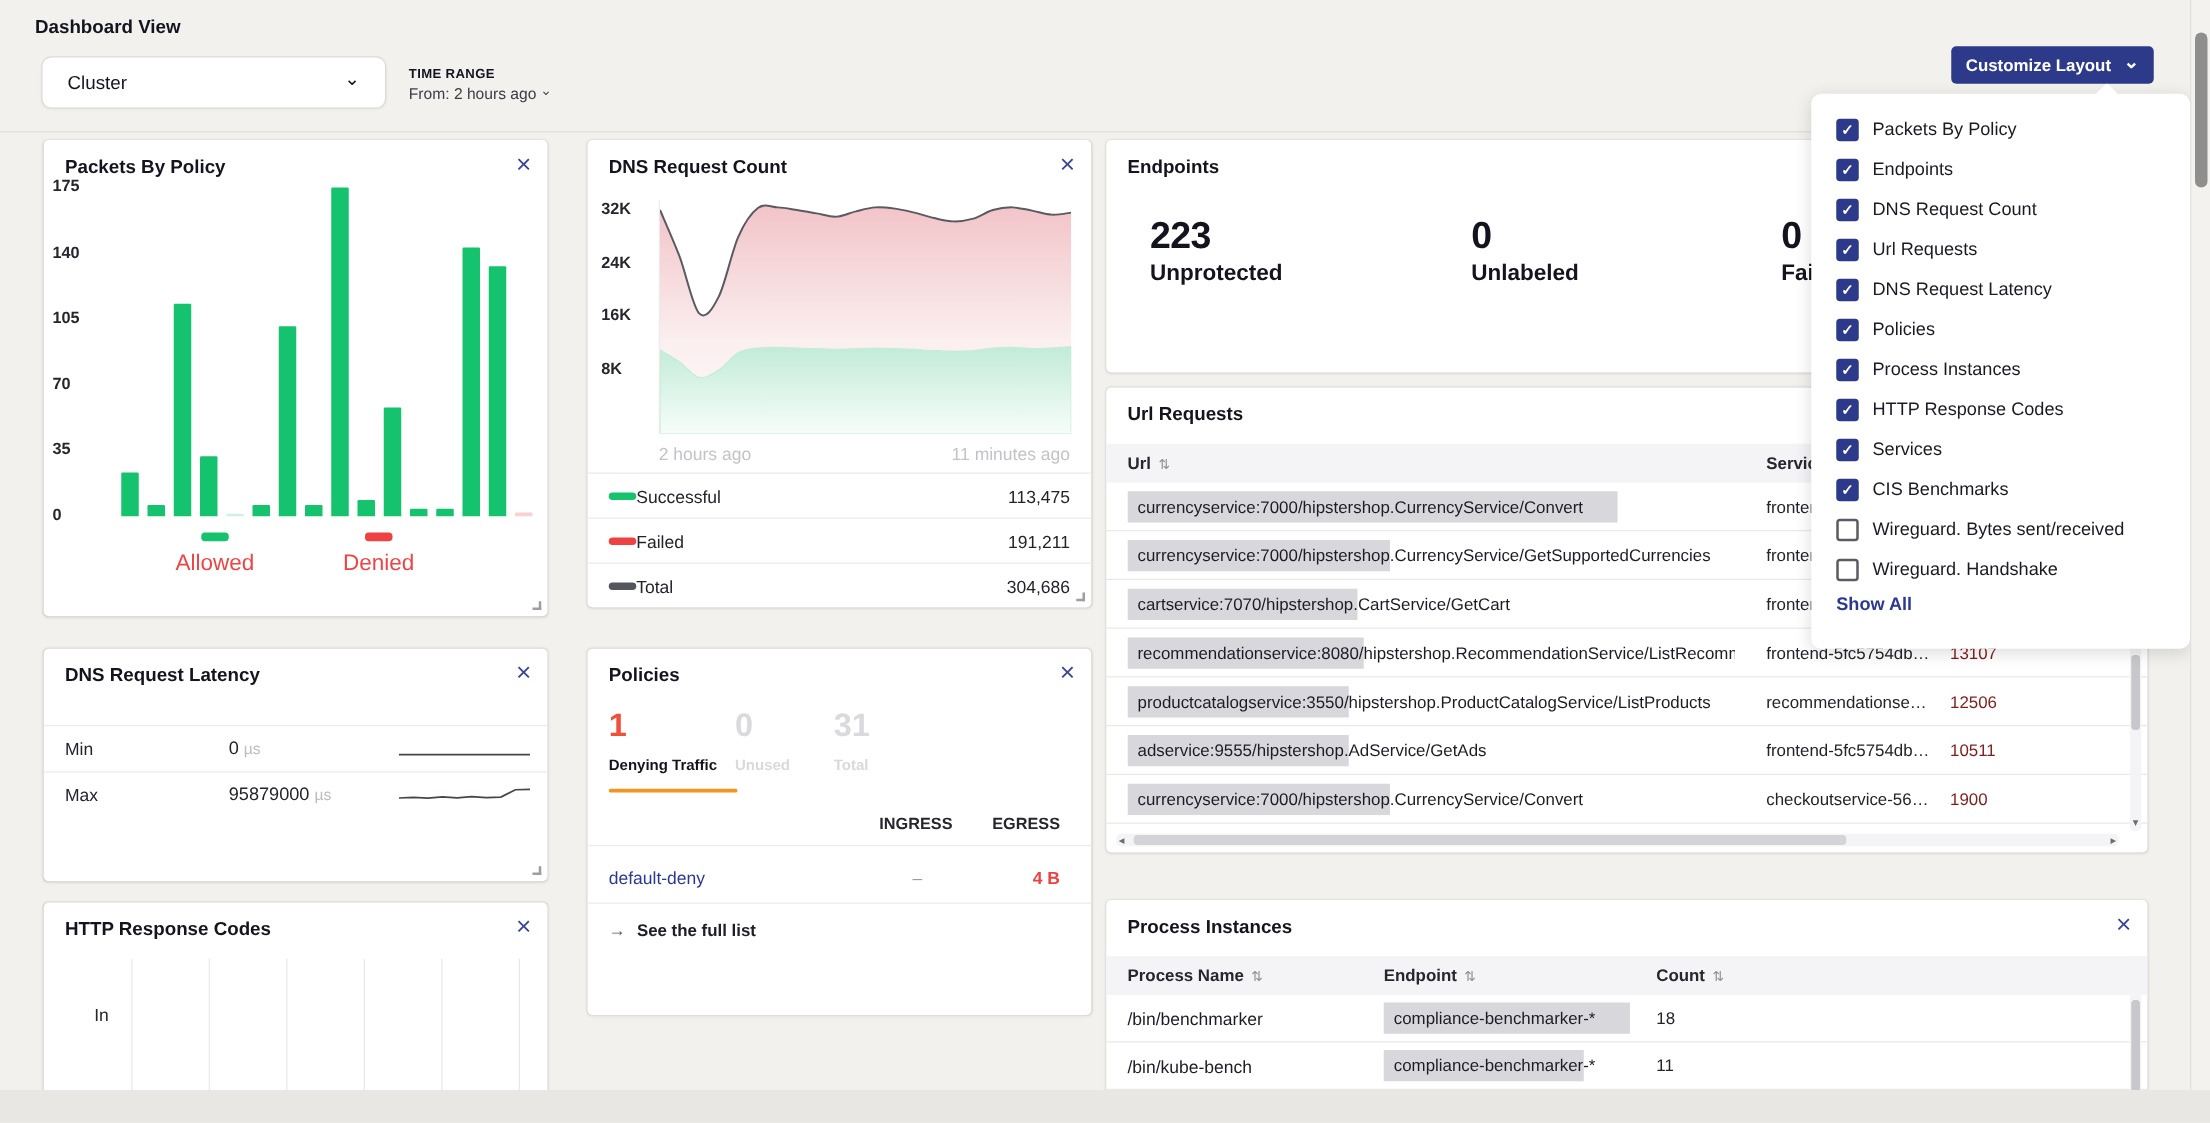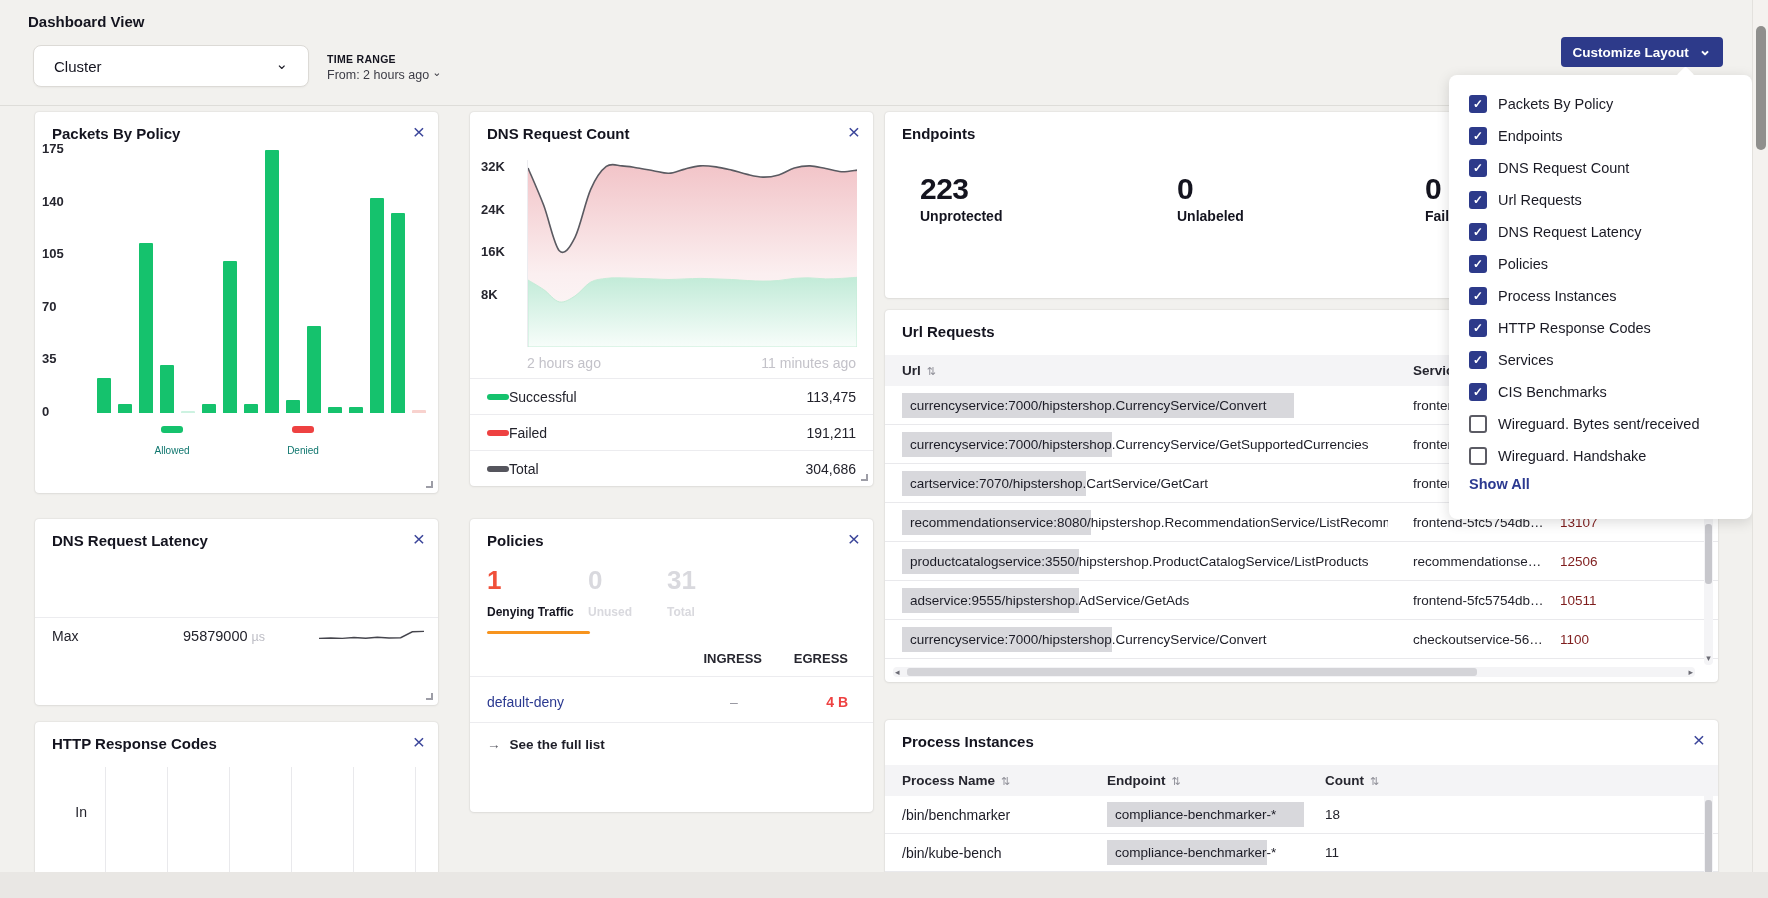--- a/index.html
+++ b/index.html
@@ -30,38 +30,38 @@
   #panel-packets{left:35px;top:112px;width:403px;height:381px}
   .ytick{position:absolute;left:7px;width:40px;text-align:left;font-size:13px;font-weight:700;color:#26262f}
   #bars{position:absolute;left:62px;top:38px;width:332px;height:263px;display:flex;
         align-items:flex-end;gap:7px}
   .bar{width:14px;background:#15c26d;border-radius:1px 1px 0 0;flex:0 0 auto}
   .bar.faint{background:#cdf2e1}
   .bar.denied{background:#ee4141}
   .bar.denied.faint{background:#f8d2ce}
   .pleg{position:absolute;top:314px;width:70px;text-align:center}
   .pleg .sw{display:block;width:22px;height:7px;border-radius:3px;margin:0 auto 7px}
-  .pleg .lab{font-size:10px;color:#0f766e}
+  .pleg .lab{font-size:18px;color:#ef4444}
   #leg-allowed{left:102px}#leg-denied{left:233px}
   
   #panel-dns{left:470px;top:112px;width:403px;height:374px}
   #dns-plot{position:absolute;left:57px;top:48px;width:329px;height:187px;border-left:1px solid #ececf0}
   .xlab{position:absolute;top:243px;font-size:14px;color:#c3c2c9}
   #xlab-l{left:57px}#xlab-r{right:17px}
   .legend-row{position:absolute;left:0;width:100%;height:36px;border-top:1px solid #ececef;
               display:flex;align-items:center;padding:0 17px}
   .legend-row .sw{width:22px;height:6px;border-radius:3px;flex:0 0 auto}
   .legend-row .ll{font-size:14px;color:#23232c}
   .legend-row .lv{margin-left:auto;font-size:14px;color:#23232c}
   .lr0{top:266px}.lr1{top:302px}.lr2{top:338px}
   
   #panel-endpoints{left:885px;top:112px;width:833px;height:186px}
   .stat{position:absolute;top:60px}
   .stat .num{font-size:30px;font-weight:800;letter-spacing:-.5px}
-  .stat .slab{font-size:14px;font-weight:700;margin-top:2px}
+  .stat .slab{font-size:18px;font-weight:700;margin-top:2px}
   #stat-unprotected{left:35px}#stat-unlabeled{left:292px}#stat-failed{left:540px}
   
   #panel-url{left:885px;top:310px;width:833px;height:372px;overflow:hidden}
   .t-head{position:absolute;left:0;top:45px;width:100%;height:31px;background:#f4f4f6;
           font-size:13.5px;font-weight:700;color:#26262f}
   .t-head span{line-height:31px}
   .sort-icon{font-size:11px;color:#8f8f98;font-weight:400;margin-left:6px}
   #url-rows{position:absolute;left:0;top:76px;width:100%}
   .u-row{position:relative;height:39px;border-bottom:1px solid #e9e9ec}
   .u-url{position:absolute;left:17px;top:0;width:486px;height:39px;line-height:39px;
@@ -295,37 +295,44 @@
           <div class="u-cnt">12506</div>
         </div>
         <div class="u-row">
           <div class="u-url"><span class="chip">adservice:9555/hipstershop.</span><span class="chip-rest">AdService/GetAds</span></div>
           <div class="u-svc">frontend-5fc5754db…</div>
           <div class="u-cnt">10511</div>
         </div>
         <div class="u-row">
           <div class="u-url"><span class="chip">currencyservice:7000/hipstershop</span><span class="chip-rest">.CurrencyService/Convert</span></div>
           <div class="u-svc">checkoutservice-56…</div>
-          <div class="u-cnt">1100</div>
+          <div class="u-cnt">1900</div>
         </div>
       </div>
     <div class="vsb" id="url-vsb">
       <span class="vthumb"></span>
       <span class="sb-arrow" style="bottom:2px">▾</span>
     </div>
     <div id="url-hsb">
       <span class="al">◂</span>
       <span class="hthumb"></span>
       <span class="ar">▸</span>
     </div>
   </div>
 
   <div class="panel" id="panel-latency">
     <div class="ptitle">DNS Request Latency</div>
     <span class="close-x">×</span>
+    <div class="lat-row lt0">
+      <span class="lat-label">Min</span>
+      <span class="lat-val"><span>0</span><span class="lat-unit">µs</span></span>
+      <svg class="lat-spark" viewBox="0 0 105 24">
+          <polyline id="spark-0" fill="none" stroke="#45454d" stroke-width="1.4" points="0.0,15.6 11.7,15.6 23.3,15.6 35.0,15.6 46.7,15.6 58.3,15.6 70.0,15.6 81.7,15.6 93.3,15.6 105.0,15.6"></polyline>
+        </svg>
+    </div>
     <div class="lat-row lt1">
       <span class="lat-label">Max</span>
       <span class="lat-val"><span>95879000</span><span class="lat-unit">µs</span></span>
       <svg class="lat-spark" viewBox="0 0 105 24">
           <polyline id="spark-1" fill="none" stroke="#45454d" stroke-width="1.4" points="0.0,13.4 11.7,13.0 23.3,13.4 35.0,12.5 46.7,13.2 58.3,12.3 70.0,13.0 81.7,12.7 93.3,6.8 105.0,6.4"></polyline>
         </svg>
     </div>
     <span class="resize"></span>
   </div>
 

